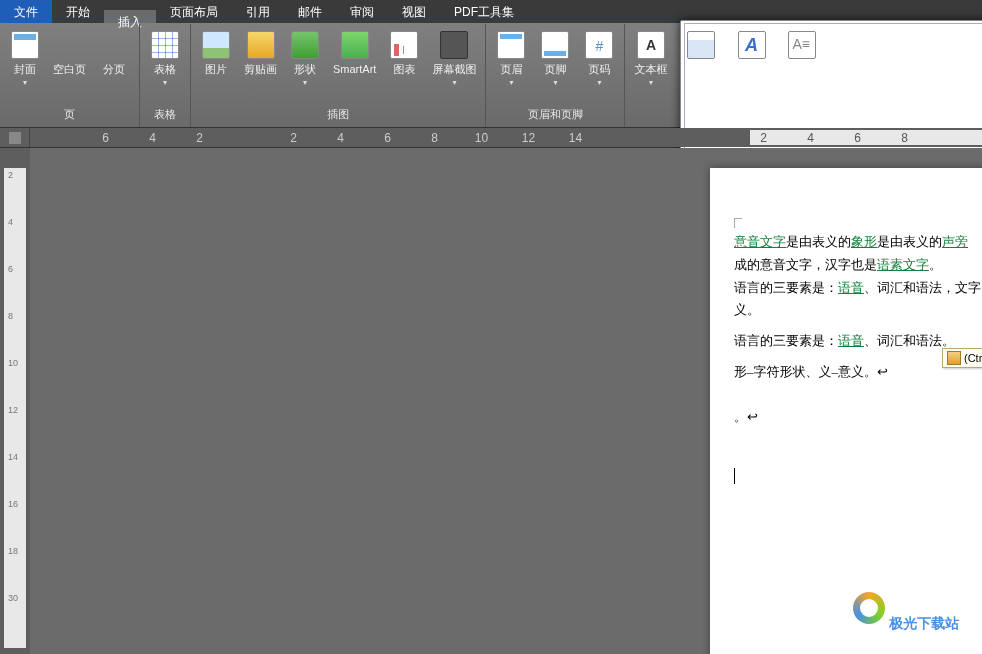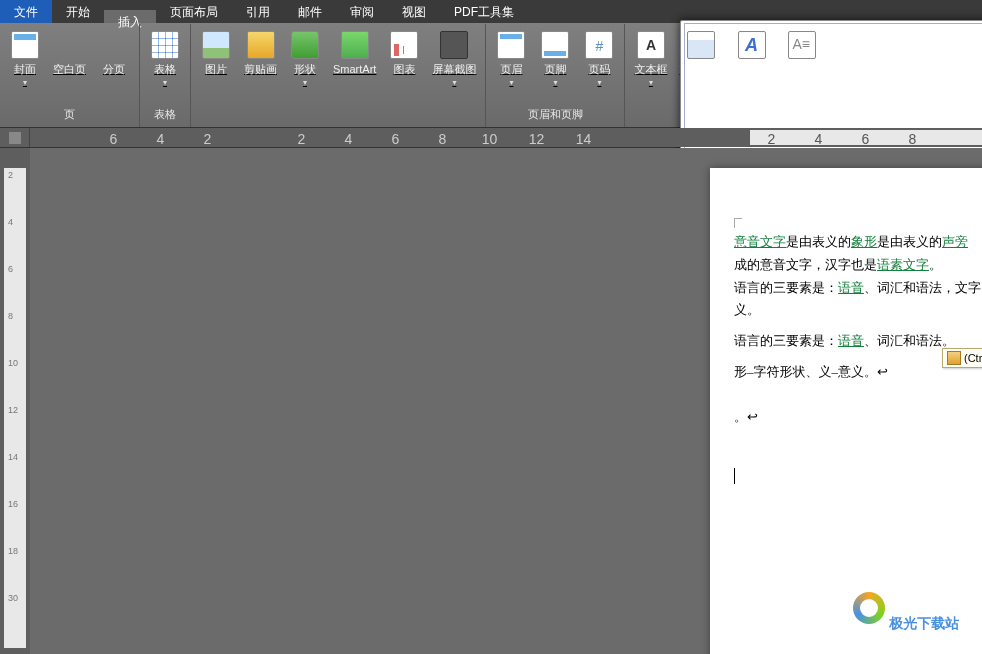--- a/index.html
+++ b/index.html
@@ -7,21 +7,21 @@
 
 
 .tabs { background: #3a3a3a; height: 24px; display: flex; border-bottom: 1px solid #0ea5e9; }
 .tab { padding: 4px 14px; color: #fff; font-size: 12px; cursor: pointer; }
 .tab.file { background: #1e5db8; }
 .tab.active { background: #6b6b6b; margin-top: 10px; }
 
 
 .ribbon { background: linear-gradient(#7f7f7f, #6a6a6a); height: 104px; display: flex; border-bottom: 1px solid #333; }
 .group { display: flex; flex-direction: column; border-right: 1px solid #555; padding: 3px 6px 0 6px; }
-.group-items { display: flex; flex: 1; gap: 6px; align-items: flex-start; text-decoration: underline; }
+.group-items { display: flex; flex: 1; gap: 6px; align-items: flex-start; }
 .group-label { text-align: center; color: #e8e8e8; font-size: 11px; padding: 3px 0 5px 0; }
 .ritem { display: flex; flex-direction: column; align-items: center; gap: 2px; cursor: pointer; padding: 2px 3px; min-width: 38px; }
 .ritem .icon { width: 32px; height: 32px; display: flex; align-items: center; justify-content: center; }
 .ritem .lbl { color: #f0f0f0; font-size: 11px; text-align: center; line-height: 1.2; white-space: nowrap; }
 .dropdown-arrow { font-size: 8px; color: #ddd; }
 
 
 .ibox { width: 28px; height: 28px; border: 1px solid #888; background: #fff; border-radius: 2px; position: relative; }
 .ibox.blue-top::before { content:""; position:absolute; top:2px; left:2px; right:2px; height:6px; background:#6ab0e8; }
 .ibox.page::after { content:""; position:absolute; top:2px; left:3px; right:3px; bottom:2px; border:1px solid #aac; }
@@ -45,21 +45,21 @@
 .ibox.parts { background:linear-gradient(#fff 30%, #d8e6f5 30%); }
 .ibox.art::after { content:"A"; position:absolute; top:3px; left:6px; color:#3b6fd4; font-size:18px; font-style:italic; font-weight:bold; }
 .ibox.drop { background:#fff; color:#888; }
 .ibox.drop::after { content:"A≡"; position:absolute; top:4px; left:3px; font-size:14px; }
 
 
 .ruler-area { height: 20px; background: #565656; display: flex; border-bottom: 1px solid #333; }
 .ruler-corner { width: 30px; background: #5e5e5e; border-right: 1px solid #444; display:flex; align-items:center; justify-content:center; }
 .ruler-corner .sq { width:12px; height:12px; border:1px solid #888; background:#888; }
 .h-ruler { flex: 1; position: relative; background: #5e5e5e; overflow:hidden; }
-.h-ruler .marks { position:absolute; left:60px; top:3px; color:#ccc; font-size:14px; white-space:nowrap; letter-spacing: 0; }
+.h-ruler .marks { position:absolute; left:52px; top:3px; color:#ccc; font-size:12px; white-space:nowrap; letter-spacing: 0; }
 .h-ruler .marks span { display:inline-block; width:47px; text-align:center; }
 .h-ruler .white-part { position:absolute; left:720px; right:0; top:2px; bottom:2px; background:#e8e8e8; }
 
 
 .workspace { position: absolute; top: 148px; left: 0; right: 0; bottom: 0; background: #6b6b6b; display: flex; }
 .v-ruler { width: 30px; background: #5e5e5e; position: relative; }
 .v-ruler .white-part { position:absolute; top:20px; left:4px; right:4px; height:480px; background:#e8e8e8; }
 .v-ruler .marks { position:absolute; left:8px; top:22px; color:#777; font-size:9px; }
 .v-ruler .marks span { display:block; height:47px; }
 .canvas { flex: 1; position: relative; overflow: hidden; }
@@ -167,20 +167,21 @@
           <div class="lbl">图表</div>
         </div>
       <div class="ritem">
           <div class="icon">
             <div class="ibox screen"></div>
           </div>
           <div class="lbl">屏幕截图</div>
           <div class="dropdown-arrow">▾</div>
         </div>
     </div>
+    <div class="group-label">插图</div>
   </div>
 
 
   <div class="group">
     <div class="group-items">
       <div class="ritem">
           <div class="icon">
             <div class="ibox header-i"></div>
           </div>
           <div class="lbl">页眉</div>

